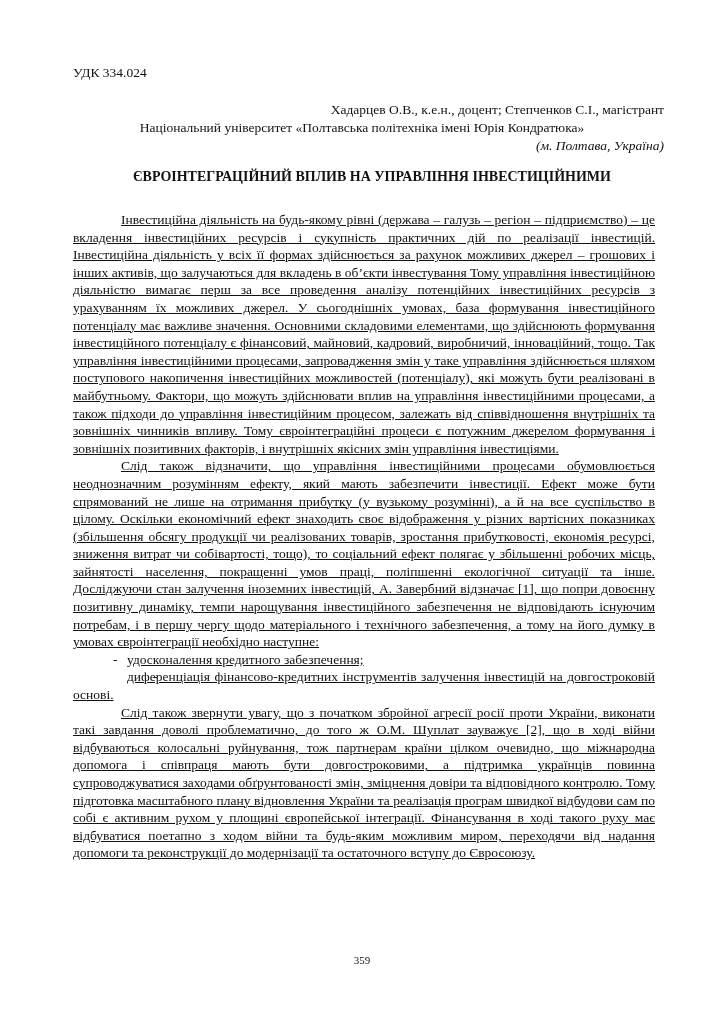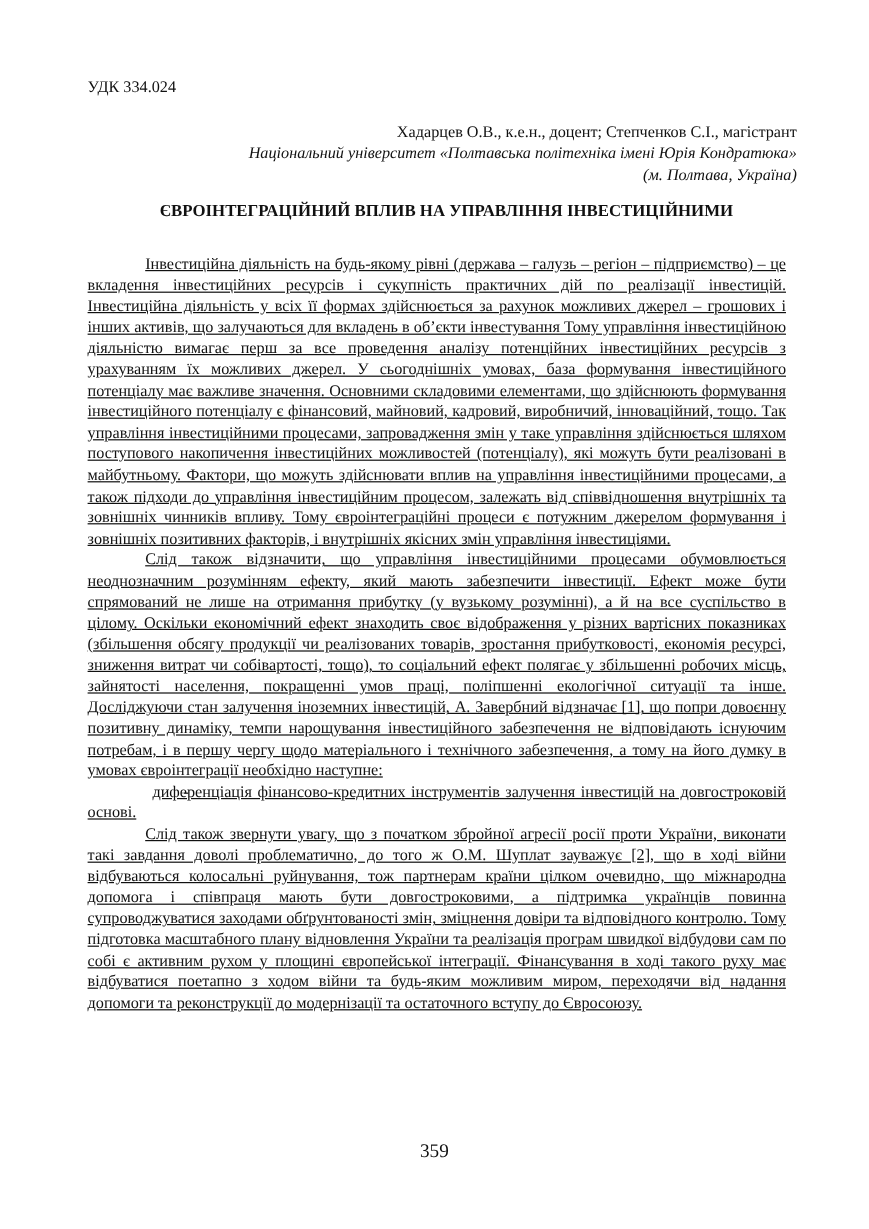--- a/index.html
+++ b/index.html
@@ -2,51 +2,52 @@
 <html><head>
 <meta charset="utf-8">
 <style>
   html, body { margin: 0; padding: 0; background: #ffffff; }
   body { width: 724px; height: 1024px; position: relative; overflow: hidden;
          font-family: "Liberation Serif", "DejaVu Serif", serif; color: #111; }
   .page { position: absolute; left: 0; top: 0; width: 724px; height: 1024px; }
   .udk { position: absolute; left: 73px; top: 64px; font-size: 13.5px; line-height: 18px; }
   .authors { position: absolute; left: 60px; width: 604px; top: 101px; text-align: right;
              font-size: 13.5px; line-height: 18px; }
-  .affil { position: absolute; left: 60px; width: 604px; top: 119px; text-align: right;
-           font-size: 13.5px; line-height: 18px; font-style: italic; }
+  .affil { position: absolute; left: 60px; width: 604px; top: 119px; text-align: center;
+           font-size: 13.5px; line-height: 18px; }
   .city { position: absolute; left: 60px; width: 604px; top: 137px; text-align: right;
           font-size: 13.5px; line-height: 18px; font-style: italic; }
   .title { position: absolute; left: 100px; width: 544px; top: 168px; text-align: center;
            font-size: 14px; line-height: 18px; font-weight: bold; }
   .body { position: absolute; left: 73px; width: 582px; top: 211px;
           font-size: 13.5px; line-height: 17.6px; text-align: justify; text-decoration: underline; }
   .body p { margin: 0; text-indent: 48px; }
   .body ul { list-style: none; margin: 0; padding: 0; }
   .body li { margin: 0; padding-left: 40px; }
   .body li .dash { display: inline-block; width: 14px; }
   .pagenum { position: absolute; left: 0; width: 724px; top: 951px; text-align: center;
-             font-size: 16px; line-height: 18px; }
+             font-size: 11px; line-height: 18px; }
 </style>
 </head>
 <body>
 
 <div class="page">
   <div class="udk">УДК 334.024</div>
   <div class="authors">Хадарцев О.В., к.е.н., доцент; Степченков С.І., магістрант</div>
   <div class="affil">Національний університет «Полтавська політехніка імені Юрія Кондратюка»</div>
   <div class="city">(м. Полтава, Україна)</div>
 
   <div class="title">
     <div>ЄВРОІНТЕГРАЦІЙНИЙ ВПЛИВ НА УПРАВЛІННЯ ІНВЕСТИЦІЙНИМИ</div>
   </div>
 
   <div class="body">
     <p>Інвестиційна діяльність на будь-якому рівні (держава – галузь – регіон – підприємство) – це вкладення інвестиційних ресурсів і сукупність практичних дій по реалізації інвестицій. Інвестиційна діяльність у всіх її формах здійснюється за рахунок можливих джерел – грошових і інших активів, що залучаються для вкладень в об’єкти інвестування Тому управління інвестиційною діяльністю вимагає перш за все проведення аналізу потенційних інвестиційних ресурсів з урахуванням їх можливих джерел. У сьогоднішніх умовах, база формування інвестиційного потенціалу має важливе значення. Основними складовими елементами, що здійснюють формування інвестиційного потенціалу є фінансовий, майновий, кадровий, виробничий, інноваційний, тощо. Так управління інвестиційними процесами, запровадження змін у таке управління здійснюється шляхом поступового накопичення інвестиційних можливостей (потенціалу), які можуть бути реалізовані в майбутньому. Фактори, що можуть здійснювати вплив на управління інвестиційними процесами, а також підходи до управління інвестиційним процесом, залежать від співвідношення внутрішніх та зовнішніх чинників впливу. Тому євроінтеграційні процеси є потужним джерелом формування і зовнішніх позитивних факторів, і внутрішніх якісних змін управління інвестиціями.</p>
     <p>Слід також відзначити, що управління інвестиційними процесами обумовлюється неоднозначним розумінням ефекту, який мають забезпечити інвестиції. Ефект може бути спрямований не лише на отримання прибутку (у вузькому розумінні), а й на все суспільство в цілому. Оскільки економічний ефект знаходить своє відображення у різних вартісних показниках (збільшення обсягу продукції чи реалізованих товарів, зростання прибутковості, економія ресурсі, зниження витрат чи собівартості, тощо), то соціальний ефект полягає у збільшенні робочих місць, зайнятості населення, покращенні умов праці, поліпшенні екологічної ситуації та інше. Досліджуючи стан залучення іноземних інвестицій, А. Завербний відзначає [1], що попри довоєнну позитивну динаміку, темпи нарощування інвестиційного забезпечення не відповідають існуючим потребам, і в першу чергу щодо матеріального і технічного забезпечення, а тому на його думку в умовах євроінтеграції необхідно наступне:</p>
     <ul>
+      <li><span class="dash">-</span><span>удосконалення кредитного забезпечення;</span></li>
       <li style="padding-left:0;text-indent:40px;"><span class="dash">-</span><span>диференціація фінансово-кредитних інструментів залучення інвестицій на довгостроковій основі.</span></li>
     </ul>
     <p>Слід також звернути увагу, що з початком збройної агресії росії проти України, виконати такі завдання доволі проблематично, до того ж О.М. Шуплат зауважує [2], що в ході війни відбуваються колосальні руйнування, тож партнерам країни цілком очевидно, що міжнародна допомога і співпраця мають бути довгостроковими, а підтримка українців повинна супроводжуватися заходами обґрунтованості змін, зміцнення довіри та відповідного контролю. Тому підготовка масштабного плану відновлення України та реалізація програм швидкої відбудови сам по собі є активним рухом у площині європейської інтеграції. Фінансування в ході такого руху має відбуватися поетапно з ходом війни та будь-яким можливим миром, переходячи від надання допомоги та реконструкції до модернізації та остаточного вступу до Євросоюзу.</p>
   </div>
 
   <div class="pagenum">359</div>
 </div>
 
 </body></html>

